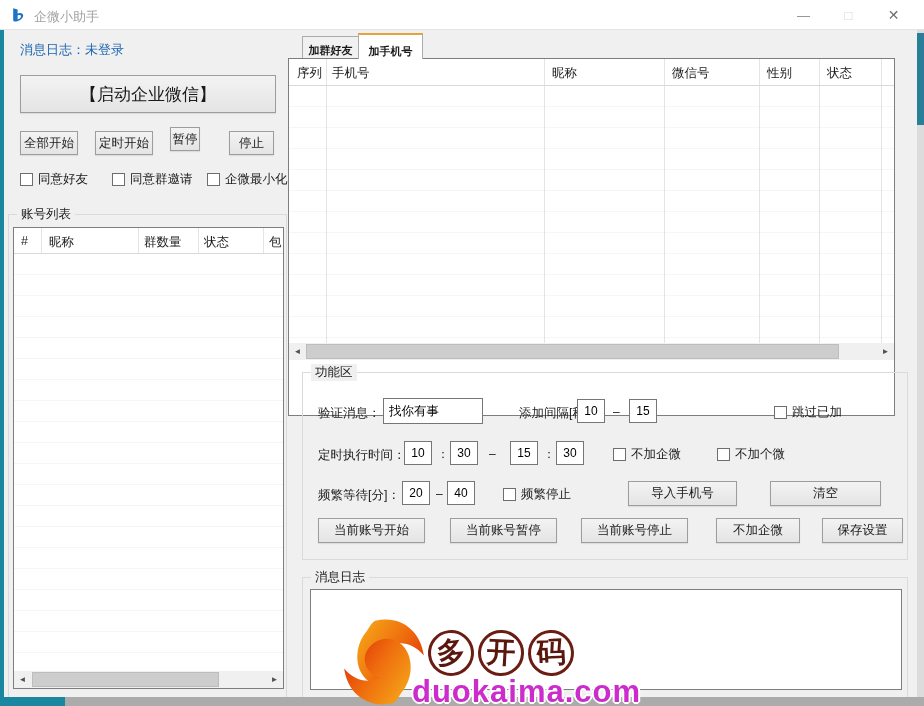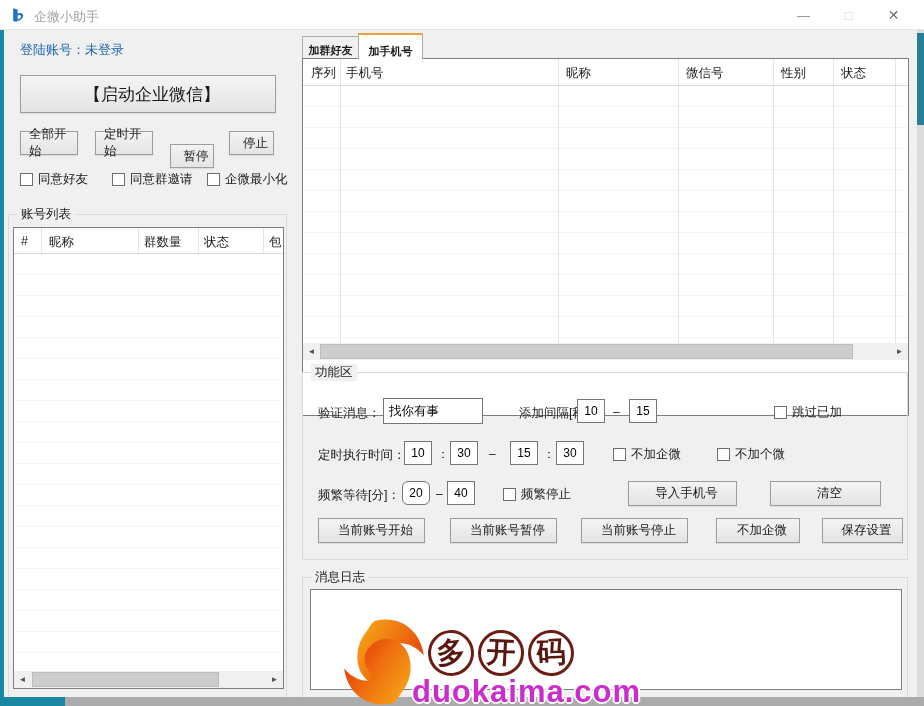--- a/index.html
+++ b/index.html
@@ -9,21 +9,21 @@
     font-family: "Liberation Sans", "DejaVu Sans", sans-serif;
     color: #1a1a1a; font-size: 13px;
   }
   .abs { position: absolute; }
   .titlebar { left:0; top:0; width:924px; height:30px; background:#fff; border-bottom:1px solid #e4e4e4; }
   .title-text { left:34px; top:8px; font-size:13px; color:#a3a3a3; }
   .winbtn { top:0; width:45px; height:30px; display:flex; align-items:center; justify-content:center; font-size:13px; }
   .btn {
     background: linear-gradient(#f3f3f3,#e4e4e4); border:1px solid #9d9d9d;
     display:flex; align-items:center; justify-content:center;
-    font-size:12.5px; color:#1a1a1a; box-shadow: 0 1px 1px rgba(0,0,0,0.08); padding-left: 8px;
+    font-size:12.5px; color:#1a1a1a; box-shadow: 0 1px 1px rgba(0,0,0,0.08);
   }
   .cbrow { display:flex; align-items:center; font-size:12.5px; white-space:nowrap; }
   .cb { width:13px; height:13px; background:#fff; border:1px solid #6e6e6e; margin-right:5px; flex:none; }
   .ninput { border:1px solid #767676; background:#fff; text-align:center; font-size:12px; font-family:Liberation Sans, sans-serif; }
   .tinput { border:1px solid #767676; background:#fff; font-size:12.5px; padding:0 5px; font-family:inherit; }
   .group { border:1px solid #dadada; background:transparent; }
   .legend { position:absolute; top:-9px; left:8px; background:#f0f0f0; padding:0 4px; font-size:12.5px; color:#1a1a1a; }
   .tablebox { background:#fff; border:1px solid #7e7e7e; overflow:hidden; }
   .theadcell { position:absolute; top:6px; font-size:12.5px; color:#1a1a1a; white-space:nowrap; }
   .headline { position:absolute; left:0; right:0; height:1px; background:#d9d9d9; }
@@ -56,34 +56,34 @@
     </div>
   <div class="abs winbtn" style="left:826px;color:#d4d4d4">
       <span>□</span>
     </div>
   <div class="abs winbtn" style="left:871px;color:#6e6e6e;font-size:14px">
       <span>✕</span>
     </div>
 </div>
 
 <div class="abs" style="left:20px;top:41px;font-size:13px;color:#2066b0">
-  <span>登陆账号：</span><span>未登录</span>
+  <span>消息日志：</span><span>未登录</span>
 </div>
 
 <div class="abs btn" style="left:20px;top:75px;width:256px;height:38px;font-size:17px">
   <span>【启动企业微信】</span>
 </div>
 
 <div class="abs btn" style="left:20px;top:131px;width:58px;height:24px">
     <span>全部开始</span>
   </div>
 <div class="abs btn" style="left:95px;top:131px;width:58px;height:24px">
     <span>定时开始</span>
   </div>
-<div class="abs btn" style="left:170px;top:144px;width:44px;height:24px">
+<div class="abs btn" style="left:170px;top:127px;width:30px;height:24px">
     <span>暂停</span>
   </div>
 <div class="abs btn" style="left:229px;top:131px;width:45px;height:24px">
     <span>停止</span>
   </div>
 
 <div class="abs cbrow" style="left:20px;top:171px">
   <span class="cb"></span>
   <span>同意好友</span>
 </div>
@@ -120,21 +120,21 @@
   </div>
 </div>
 
 <div class="abs tab" style="left:302px;top:36px;width:57px;height:22px;background:#f1f1f1;border:1px solid #acacac;border-bottom:none">
   <span>加群好友</span>
 </div>
 <div class="abs tab" style="left:358px;top:33px;width:65px;height:26px;background:#fff;border:1px solid #acacac;border-top:2px solid #e9a23b;border-bottom:none;z-index:2">
   <span>加手机号</span>
 </div>
 
-<div class="abs tablebox" style="left:302px;top:58px;width:607px;height:358px">
+<div class="abs tablebox" style="left:288px;top:58px;width:607px;height:358px">
   <div class="abs" style="left:0;top:0;right:0;height:26px;background:#fff">
     <span class="theadcell" style="left:8px">序列</span>
     <span class="theadcell" style="left:43px">手机号</span>
     <span class="theadcell" style="left:263px">昵称</span>
     <span class="theadcell" style="left:383px">微信号</span>
     <span class="theadcell" style="left:478px">性别</span>
     <span class="theadcell" style="left:538px">状态</span>
   </div>
   <div class="vsep" style="left:37px;height:284px"></div>
   <div class="vsep" style="left:255px;height:284px"></div>
@@ -177,21 +177,21 @@
 <div class="abs cbrow" style="left:613px;top:446px">
   <span class="cb"></span>
   <span>不加企微</span>
 </div>
 <div class="abs cbrow" style="left:717px;top:446px">
   <span class="cb"></span>
   <span>不加个微</span>
 </div>
 
 <span class="lbl" style="left:318px;top:487px">频繁等待[分]：</span>
-<input class="abs ninput" style="left: 402px; top: 481px; width: 28px; height: 24px; border-radius: 6px;" value="20">
+<input class="abs ninput" style="left: 402px; top: 481px; width: 28px; height: 24px;" value="20">
 <span class="dash" style="left:436px;top:487px">–</span>
 <input class="abs ninput" style="left: 447px; top: 481px; width: 28px; height: 24px;" value="40">
 <div class="abs cbrow" style="left:503px;top:486px">
   <span class="cb"></span>
   <span>频繁停止</span>
 </div>
 <div class="abs btn" style="left:628px;top:481px;width:109px;height:25px">
     <span>导入手机号</span>
   </div>
 <div class="abs btn" style="left:770px;top:481px;width:111px;height:25px">

